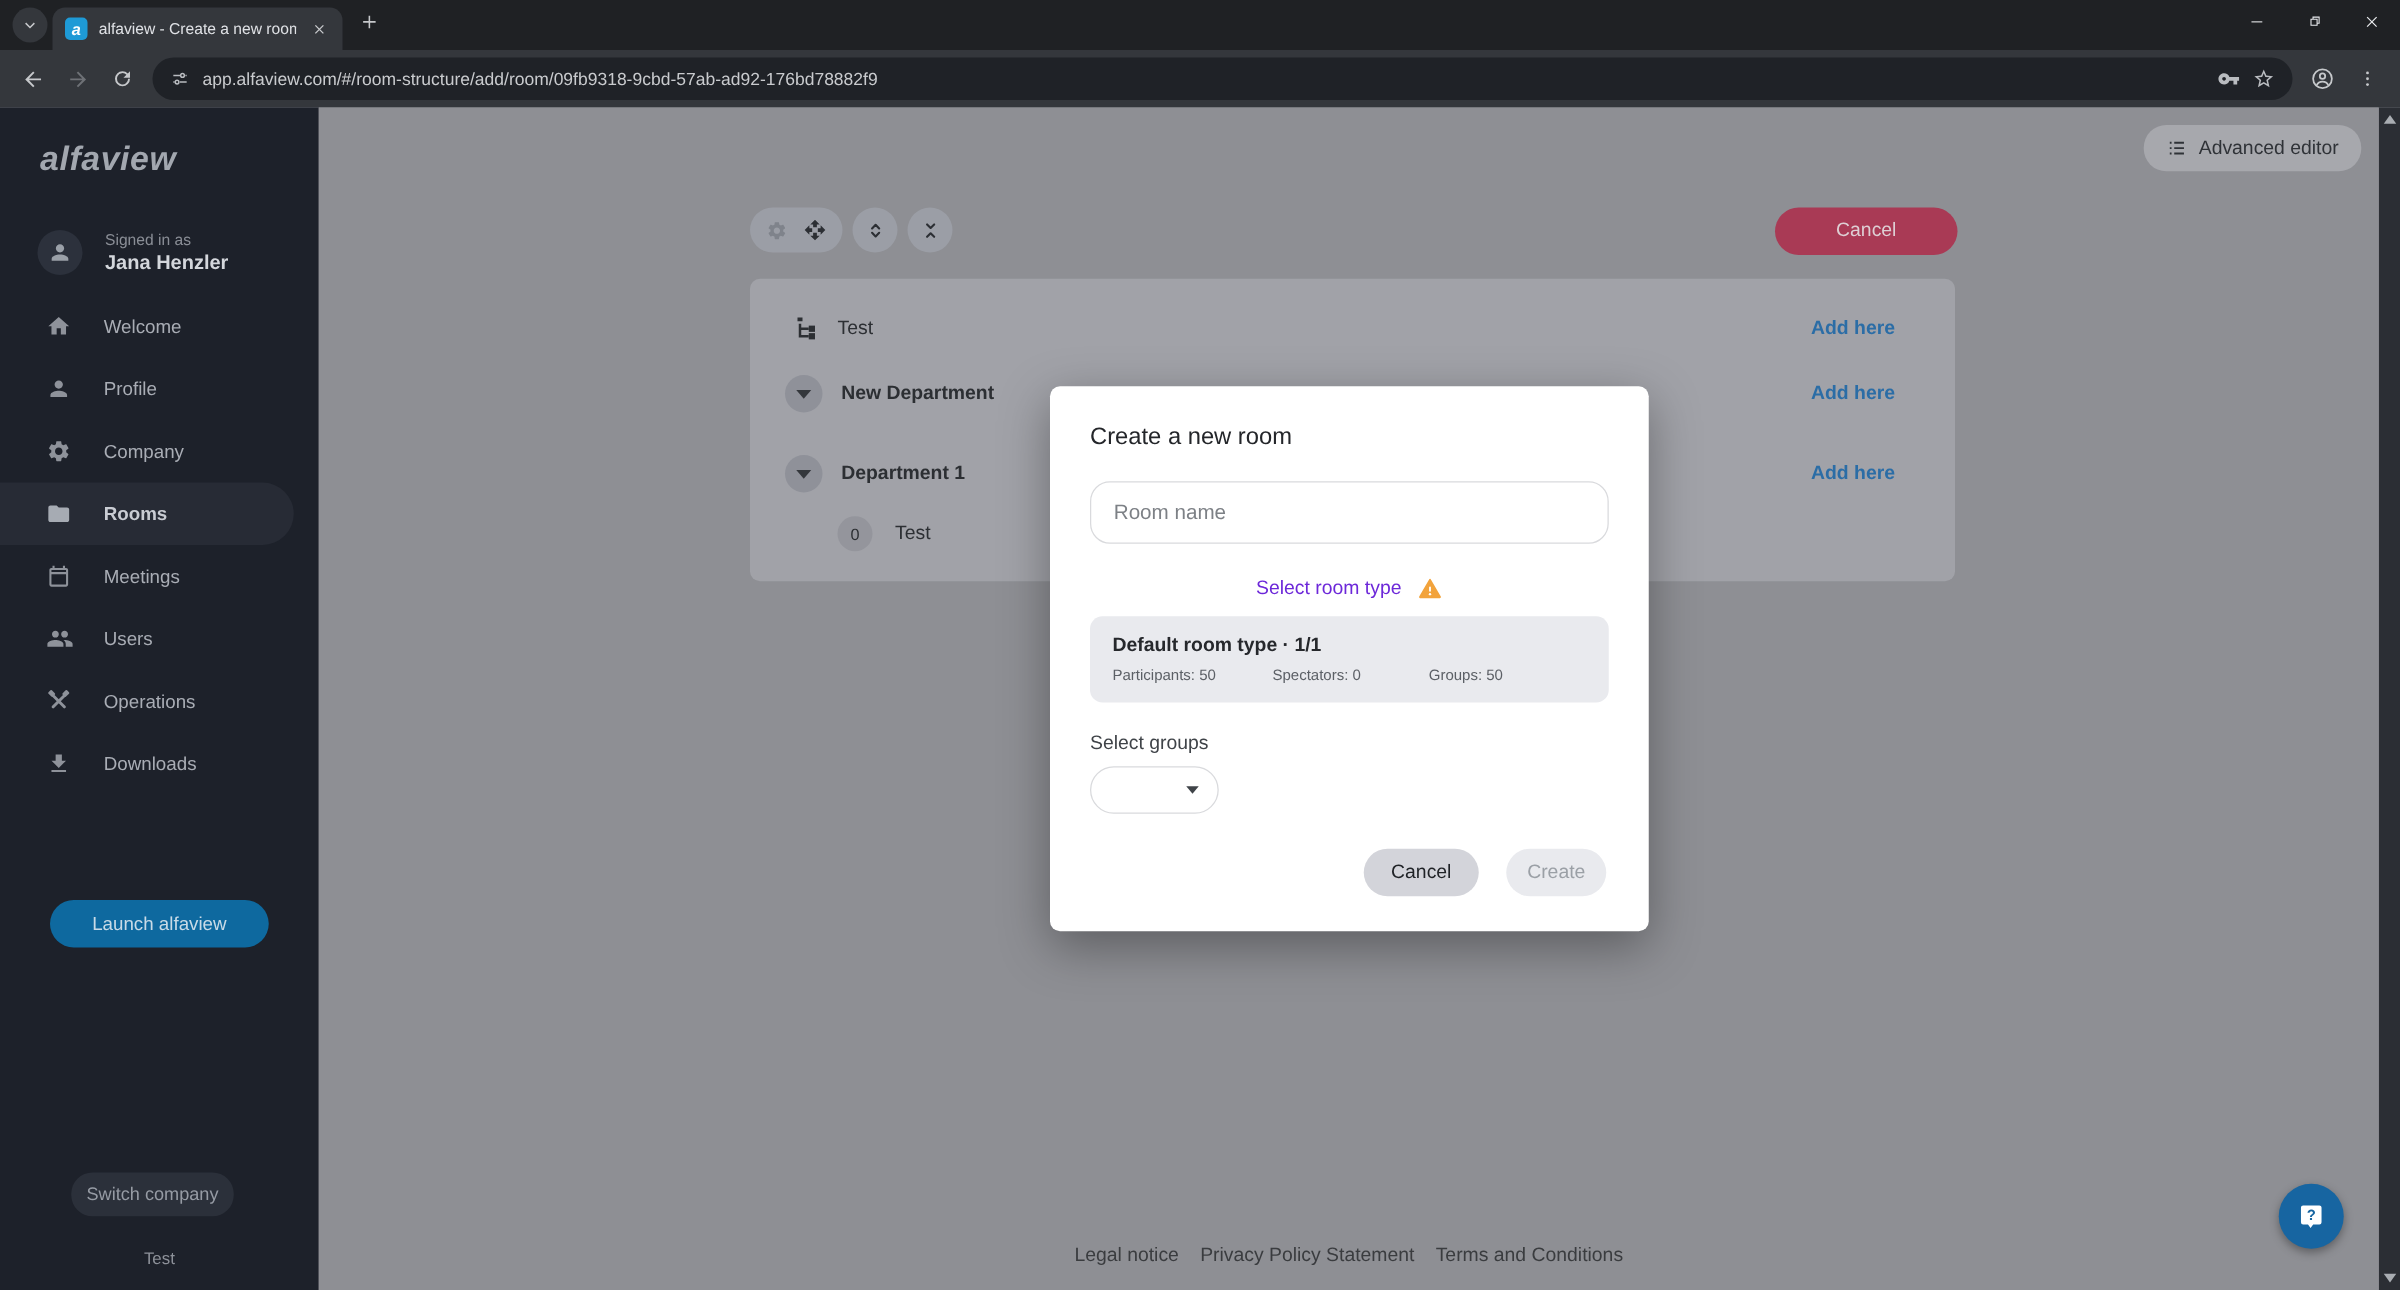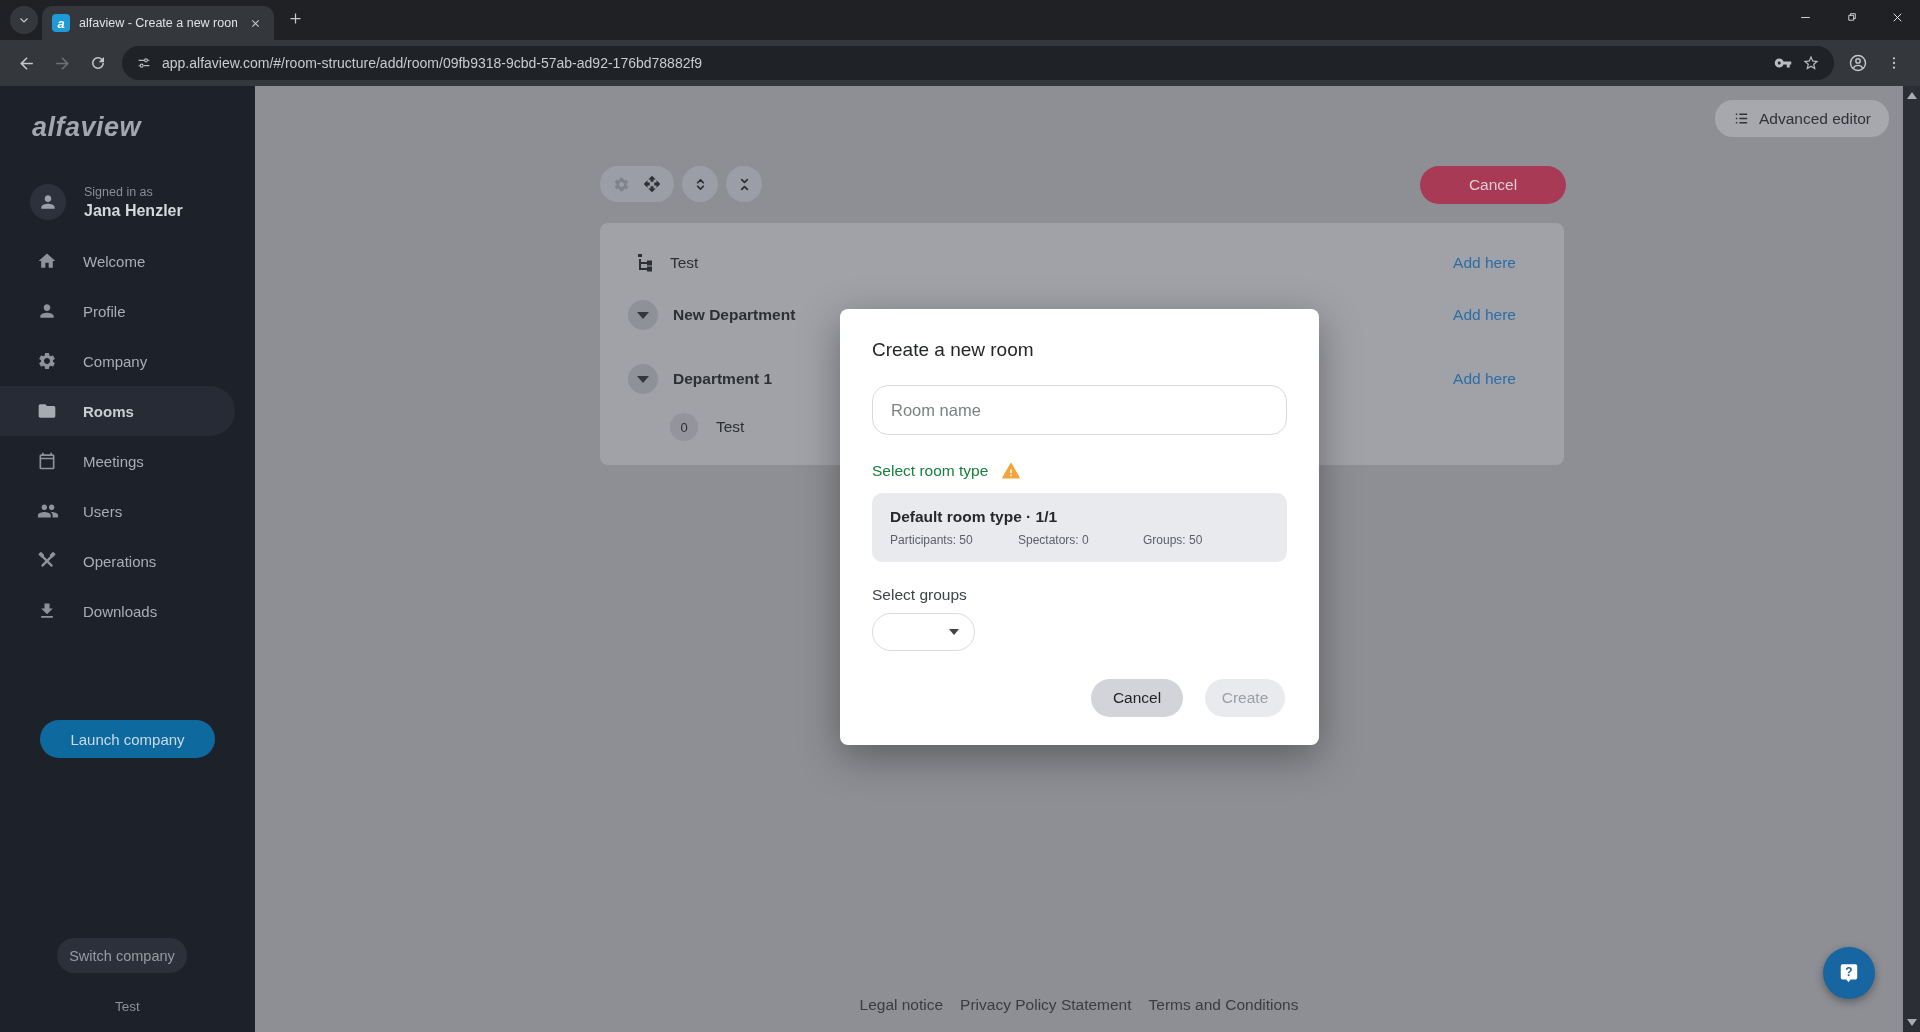--- a/index.html
+++ b/index.html
@@ -55,41 +55,41 @@
   .cancel-top { position:absolute; top:80px; left:1165px; width:146px; height:38px; border:none; border-radius:19px; background:#a93a55; color:#decfd4; font-size:15.5px; font-family:inherit; display:flex; align-items:center; justify-content:center; cursor:pointer; }
 
   .tree-card { position:absolute; top:137px; left:345px; width:964px; height:242px; background:#a1a2a8; border-radius:8px; }
   .tree-row { position:absolute; left:0; right:0; height:32px; display:flex; align-items:center; color:#2c2f33; font-size:15.5px; }
   .tree-row .add-here { margin-left:auto; margin-right:48px; color:#2b6da6; cursor:pointer; }
   .row-root { top:24px; padding-left:36px; gap:14px; }
   .row-d1 { top:76px; padding-left:28px; gap:15px; font-weight:700; }
   .row-d2 { top:140px; padding-left:28px; gap:15px; font-weight:700; }
   .row-room { top:188px; padding-left:70px; gap:18px; }
   .row-room .room-label, .row-root .root-label { font-weight:400; }
-  .add-here { font-weight:400; }
+  .add-here { font-weight:700; }
   .chev-circ { width:30px; height:30px; border-radius:50%; background:#8f9199; border:none; display:flex; align-items:center; justify-content:center; cursor:pointer; }
   .tri-down { width:0; height:0; border-left:6px solid transparent; border-right:6px solid transparent; border-top:7px solid #34373c; }
   .badge { width:28px; height:28px; border-radius:50%; background:#94959c; color:#2c2f33; font-size:13px; font-weight:400; display:flex; align-items:center; justify-content:center; }
   .tree-ico { display:flex; color:#2c2f33; }
 
   .footer { position:absolute; bottom:18px; left:0; right:0; display:flex; justify-content:center; gap:17px; font-size:15.5px; color:#3a3c3f; }
   .footer span { cursor:pointer; }
   .help-btn { position:absolute; left:1568px; top:861px; width:52px; height:52px; border:none; border-radius:50%; background:#1765a1; box-shadow:0 3px 8px rgba(0,0,0,.35); display:flex; align-items:center; justify-content:center; cursor:pointer; }
 
   
   .page-scroll { width:17px; flex-shrink:0; background:#2b2e34; display:flex; flex-direction:column; justify-content:space-between; align-items:center; padding:6px 0; }
   .sb-up { width:0; height:0; border-left:5px solid transparent; border-right:5px solid transparent; border-bottom:7px solid #a9adb2; cursor:pointer; }
   .sb-down { width:0; height:0; border-left:5px solid transparent; border-right:5px solid transparent; border-top:7px solid #a9adb2; cursor:pointer; }
 
   
   .modal { position:absolute; top:223px; left:585px; width:479px; height:436px; background:#ffffff; border-radius:8px; box-shadow:0 12px 40px rgba(0,0,0,.35); padding:30px 32px; }
   .modal-title { font-size:19px; font-weight:500; color:#24262a; }
   .room-input { margin-top:24px; width:100%; height:50px; border:1.5px solid #d9dadd; border-radius:16px; padding:0 18px; font-size:16.5px; color:#24262a; font-family:inherit; outline:none; background:#fff; }
   .room-input::placeholder { color:#7d8186; }
-  .rt-label-row { margin-top:26px; display:flex; align-items:center; gap:13px; font-size:15.5px; color:#15803d; }
+  .rt-label-row { margin-top:26px; display:flex; align-items:center; gap:13px; font-size:15.5px; color:#6d28d9;justify-content:center; }
   .rt-card { margin-top:12px; background:#e9eaee; border-radius:10px; padding:15px 18px; cursor:pointer; }
   .rt-title { font-size:15.5px; font-weight:700; color:#26282c; }
   .rt-stats { margin-top:7px; display:flex; font-size:12px; color:#5c6066; }
   .rt-stats span:nth-child(1){ width:128px; }
   .rt-stats span:nth-child(2){ width:125px; }
   .sg-label { margin-top:24px; font-size:15.5px; color:#3f4348; }
   .sg-select { margin-top:9px; width:103px; height:38px; border:1.5px solid #d9dadd; border-radius:19px; display:flex; align-items:center; justify-content:flex-end; padding-right:15px; cursor:pointer; background:#fff; }
   .caret { width:0; height:0; border-left:5.5px solid transparent; border-right:5.5px solid transparent; border-top:6.5px solid #3f4348; }
   .modal-actions { position:absolute; right:34px; bottom:28px; display:flex; gap:22px; }
   .btn-cancel { width:92px; height:38px; border:none; border-radius:19px; background:#d3d4da; color:#1f2226; font-size:15.5px; font-weight:500; font-family:inherit; cursor:pointer; }
@@ -272,21 +272,21 @@
         <div class="nav-item">
           <span class="ni-icon">
               <svg width="20" height="20" viewBox="0 0 24 24">
                 <path d="M19 9h-4V3H9v6H5l7 7 7-7zM5 18v2h14v-2H5z" fill="currentColor"></path>
               </svg>
             </span>
           <span>Downloads</span>
         </div>
       </nav>
 
-      <button class="launch-btn">Launch company</button>
+      <button class="launch-btn">Launch alfaview</button>
       <button class="switch-btn">Switch company</button>
       <div class="company-name">Test</div>
     </aside>
 
     <main class="content">
 
       <button class="adv-btn">
         <svg width="17" height="17" viewBox="0 0 24 24">
             <path d="M4 6h2M4 12h2M4 18h2M9 6h11M9 12h11M9 18h11" stroke="currentColor" stroke-width="2.2" fill="none"></path>
           </svg>

